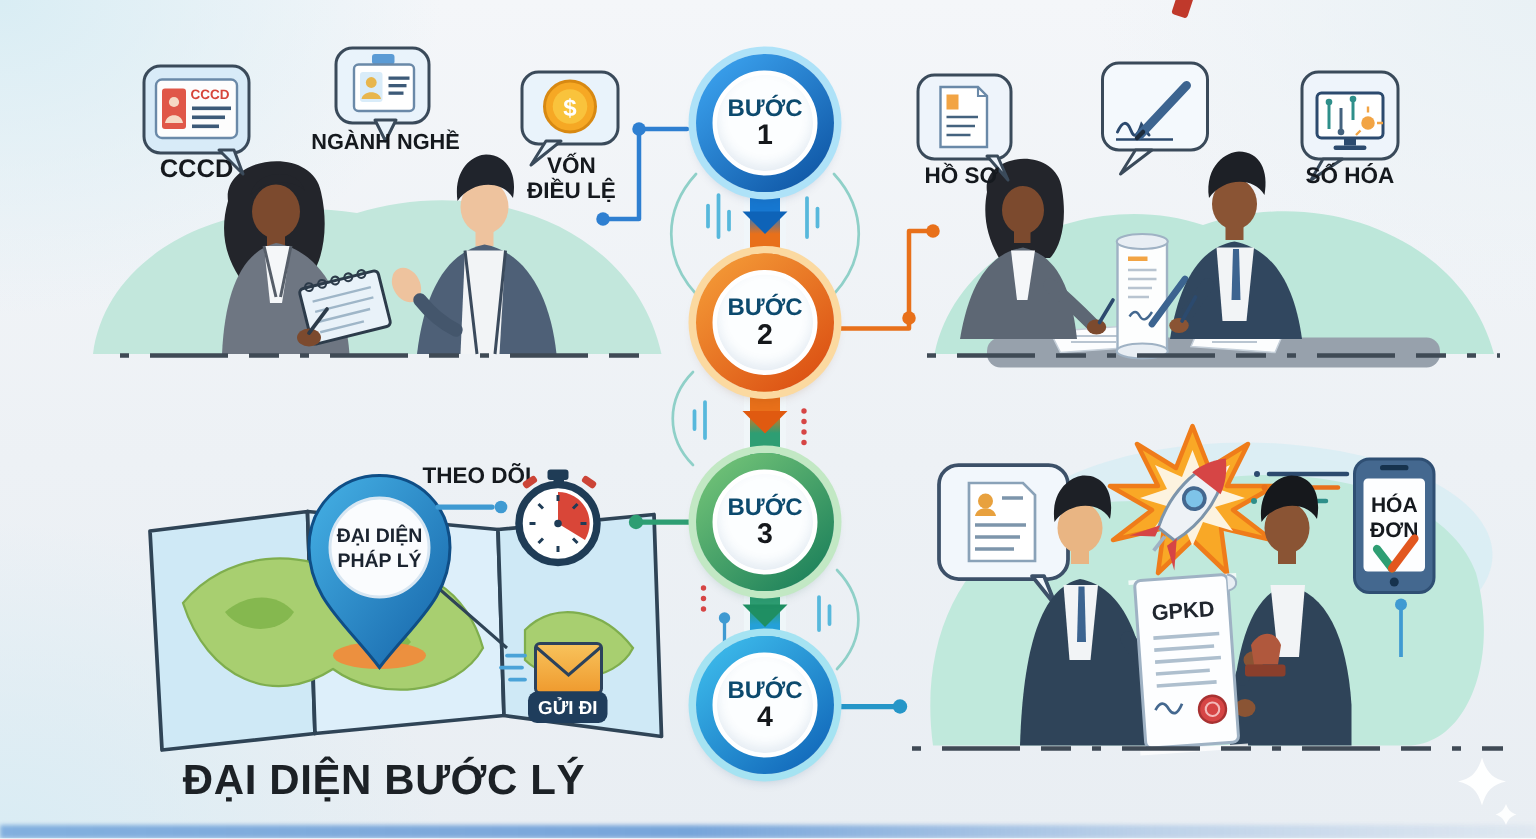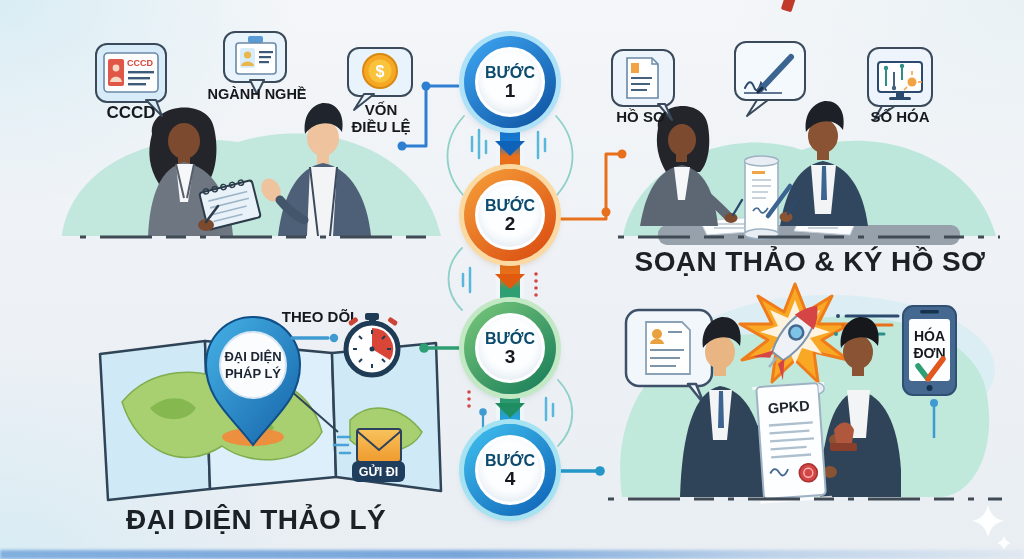--- a/index.html
+++ b/index.html
@@ -425,17 +425,16 @@
       <span class="n">3</span>
     </div>
   </div>
   <div class="step-circle s4">
     <div class="step-inner">
       <span class="w">BƯỚC</span>
       <span class="n">4</span>
     </div>
   </div>
 
-  <div class="title" style="left:598px;top:246px;width:424px;">SOẠN THẢO &amp; KÝ HỒ SƠ</div>
-  <div class="title" style="left:40px;top:504px;width:432px;">ĐẠI DIỆN THẢO LÝ</div>
+  <div class="title" style="left:40px;top:504px;width:432px;">ĐẠI DIỆN BƯỚC LÝ</div>
 
   <div class="bottom-strip"></div>
 </div>
 
 </body></html>

